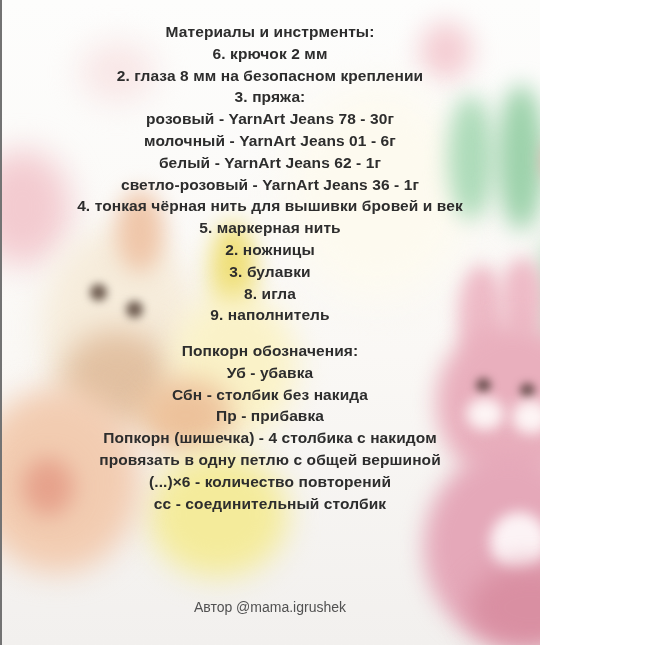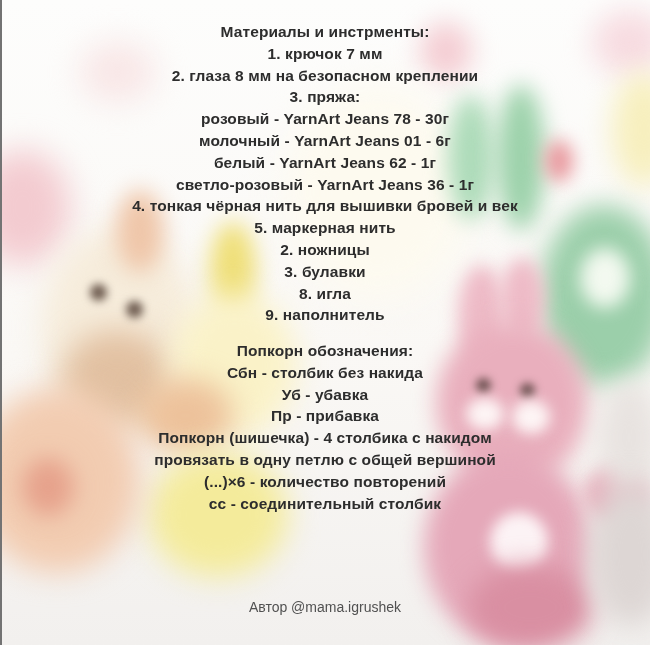--- a/index.html
+++ b/index.html
@@ -1,17 +1,17 @@
 <!DOCTYPE html>
 <html><head>
 <meta charset="utf-8">
 <style>
   html,body { margin:0; padding:0; background:#ffffff; }
   .stage {
-    position:relative; width:650px; height:645px; overflow:hidden;
+    position:relative; width:540px; height:645px; overflow:hidden;
     background: linear-gradient(180deg,#fdfdfc 0%,#faf8f5 55%,#f2f0ee 100%);
     font-family:"Liberation Sans","DejaVu Sans",sans-serif;
   }
   
   .b { position:absolute; border-radius:50%; }
   .edge { position:absolute; left:0; top:0; width:2px; height:100%; background:#737373; z-index:6; }
   .text-layer { position:absolute; left:0; top:0; width:100%; height:100%; z-index:5; }
   .block {
     position:absolute; left:0; width:100%; text-align:center;
     color:#2d2d2d; font-weight:700; font-size:15.5px; line-height:21.8px; letter-spacing:0.1px;
@@ -70,39 +70,39 @@
     <div class="b" style="left:598px;top:380px;width:62px;height:115px;background:#e8e3e0;filter:blur(13px);"></div>
     <div class="b" style="left:588px;top:482px;width:85px;height:145px;background:#ddd6d4;filter:blur(14px);"></div>
   </div>
 
   <div class="edge"></div>
 
   <div class="text-layer">
 
     <div class="block materials">
       <div class="line">Материалы и инстрменты:</div>
-      <div class="line">1. крючок 7 мм</div>
+      <div class="line">6. крючок 2 мм</div>
       <div class="line">2. глаза 8 мм на безопасном креплении</div>
       <div class="line">3. пряжа:</div>
       <div class="line">розовый - YarnArt Jeans 78 - 30г</div>
       <div class="line">молочный - YarnArt Jeans 01 - 6г</div>
       <div class="line">белый - YarnArt Jeans 62 - 1г</div>
       <div class="line">светло-розовый - YarnArt Jeans 36 - 1г</div>
       <div class="line">4. тонкая чёрная нить для вышивки бровей и век</div>
       <div class="line">5. маркерная нить</div>
       <div class="line">2. ножницы</div>
       <div class="line">3. булавки</div>
       <div class="line">8. игла</div>
       <div class="line">9. наполнитель</div>
     </div>
 
     <div class="block legend">
       <div class="line">Попкорн обозначения:</div>
+      <div class="line">Уб - убавка</div>
       <div class="line">Сбн - столбик без накида</div>
-      <div class="line">Уб - убавка</div>
       <div class="line">Пр - прибавка</div>
       <div class="line">Попкорн (шишечка) - 4 столбика с накидом</div>
       <div class="line">провязать в одну петлю с общей вершиной</div>
       <div class="line">(...)×6 - количество повторений</div>
       <div class="line">сс - соединительный столбик</div>
     </div>
 
     <div class="footer">
       <div class="footer-line">Автор @mama.igrushek</div>
     </div>

